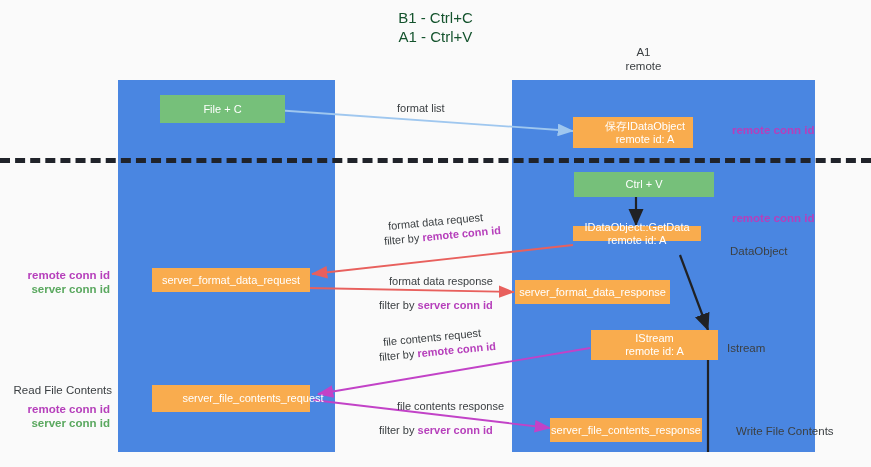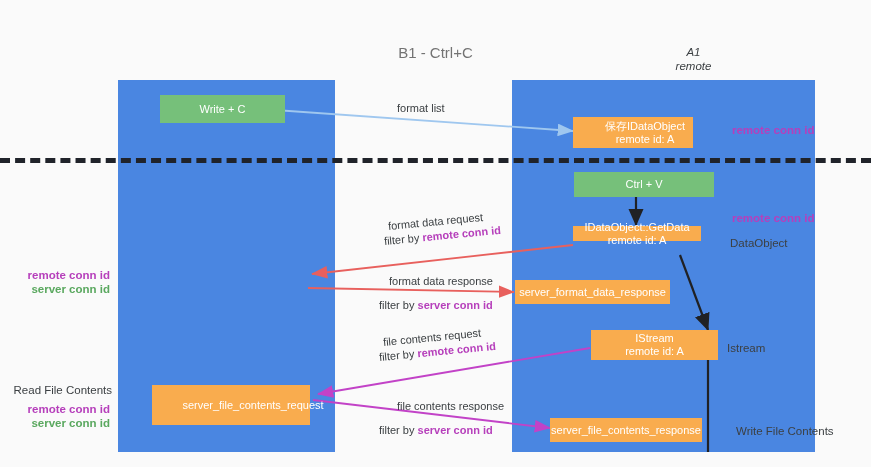--- a/index.html
+++ b/index.html
@@ -12,21 +12,21 @@
     -webkit-font-smoothing:antialiased;
   }
   #stage{position:absolute;left:0;top:0;width:871px;height:467px;}
 
   
   .abs{position:absolute;}
 
   
   .title{
     left:0;top:8px;width:871px;text-align:center;
-    font-size:15px;color:#737373;line-height:19px;margin-top:35px;
+    font-size:15px;color:#14532d;line-height:19px;
   }
 
   
   .colhead{
     font-size:11.5px;color:#3c4043;text-align:center;line-height:14px;
   }
 
   
   .lane{background:#4a86e1;}
 
@@ -66,23 +66,24 @@
   svg.wires{position:absolute;left:0;top:0;width:871px;height:467px;
             overflow:visible;pointer-events:none;}
 </style>
 </head>
 <body>
 
 <div id="stage">
 
   <div class="abs title">
     <div>B1 - Ctrl+C</div>
-  </div>
-
-  <div class="abs colhead" style="left:542px;top:45px;width:303px;font-style:italic;">
+    <div>A1 - Ctrl+V</div>
+  </div>
+
+  <div class="abs colhead" style="left:492px;top:45px;width:303px;">
     <div>A1</div>
     <div>remote</div>
   </div>
 
   <div class="abs lane" style="left:118px;top:80px;width:217px;height:372px;"></div>
   <div class="abs lane" style="left:512px;top:80px;width:303px;height:372px;"></div>
 
   <svg class="wires" viewBox="0 0 871 467">
     <defs>
       <marker id="ah-blue" markerWidth="9" markerHeight="7" refX="8.5" refY="3.5" orient="auto">
@@ -112,48 +113,51 @@
     <line x1="590" y1="348" x2="318" y2="394" stroke="#c242c7" stroke-width="1.8" marker-end="url(#ah-mag)"></line>
 
     <line x1="313" y1="400" x2="550" y2="428" stroke="#c242c7" stroke-width="1.8" marker-end="url(#ah-mag)"></line>
 
     <line x1="708" y1="360" x2="708" y2="452" stroke="#202124" stroke-width="2.2"></line>
   </svg>
 
   <div class="abs divider"></div>
 
   <div class="abs node green" style="left:160px;top:95px;width:125px;height:28px;">
-    <div>Write + C</div>
+    <div>File + C</div>
   </div>
 
   <div class="abs node orange" style="left:573px;top:117px;width:120px;height:31px;padding-left:28px;">
     <div>保存IDataObject</div>
     <div class="l2">remote id: A</div>
   </div>
 
   <div class="abs node green" style="left:574px;top:172px;width:140px;height:25px;">
     <div>Ctrl + V</div>
   </div>
 
   <div class="abs node orange" style="left:573px;top:226px;width:128px;height:15px;">
     <div>IDataObject::GetData</div>
     <div class="l2">remote id: A</div>
   </div>
 
+  <div class="abs node orange" style="left:152px;top:268px;width:158px;height:24px;">
+    <div>server_format_data_request</div>
+  </div>
 
   <div class="abs node orange" style="left:515px;top:280px;width:155px;height:24px;">
     <div>server_format_data_response</div>
   </div>
 
   <div class="abs node orange" style="left:591px;top:330px;width:127px;height:30px;">
     <div>IStream</div>
     <div class="l2">remote id: A</div>
   </div>
 
-  <div class="abs node orange" style="left:152px;top:385px;width:158px;height:40px;padding-left:48px;">
+  <div class="abs node orange" style="left:152px;top:385px;width:158px;height:27px;padding-left:48px;">
     <div>server_file_contents_request</div>
   </div>
 
   <div class="abs node orange" style="left:550px;top:418px;width:152px;height:24px;">
     <div>server_file_contents_response</div>
   </div>
 
   <div class="abs flab" style="left:397px;top:102px;">
     <span>format list</span>
   </div>
@@ -183,21 +187,21 @@
     <span>file contents response</span>
   </div>
   <div class="abs flab" style="left:379px;top:424px;">
     <span>filter by </span><span class="hl">server conn id</span>
   </div>
 
   <div class="abs note purple right" style="left:732px;top:123px;">remote conn id</div>
 
   <div class="abs note purple right" style="left:732px;top:211px;">remote conn id</div>
 
-  <div class="abs note dark right" style="left:730px;top:236px;text-align:center;">DataObject</div>
+  <div class="abs note dark right" style="left:730px;top:244px;text-align:center;">DataObject</div>
 
   <div class="abs note dark right" style="left:727px;top:341px;">Istream</div>
 
   <div class="abs note dark right" style="left:736px;top:424px;">Write File Contents</div>
 
   <div class="abs note purple lefted" style="left:0;top:268px;width:110px;">remote conn id</div>
   <div class="abs note green lefted" style="left:0;top:282px;width:110px;">server conn id</div>
 
   <div class="abs note dark lefted" style="left:0;top:383px;width:112px;">Read File Contents</div>
   <div class="abs note purple lefted" style="left:0;top:402px;width:110px;">remote conn id</div>

